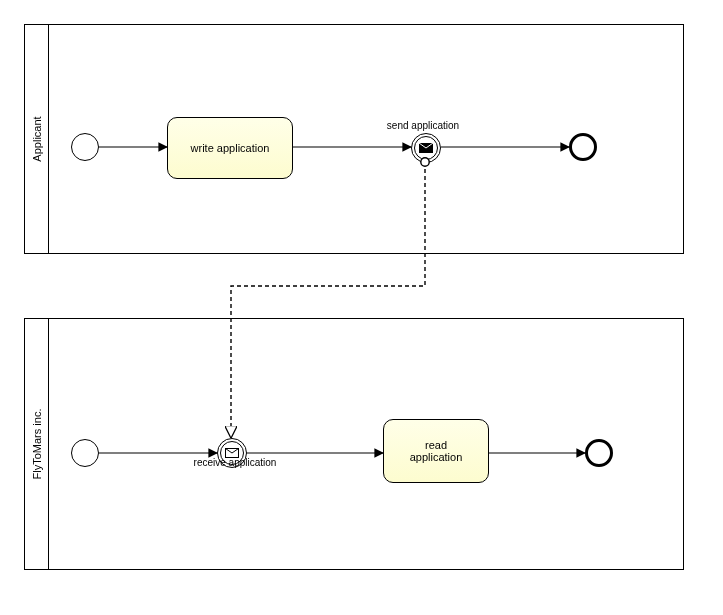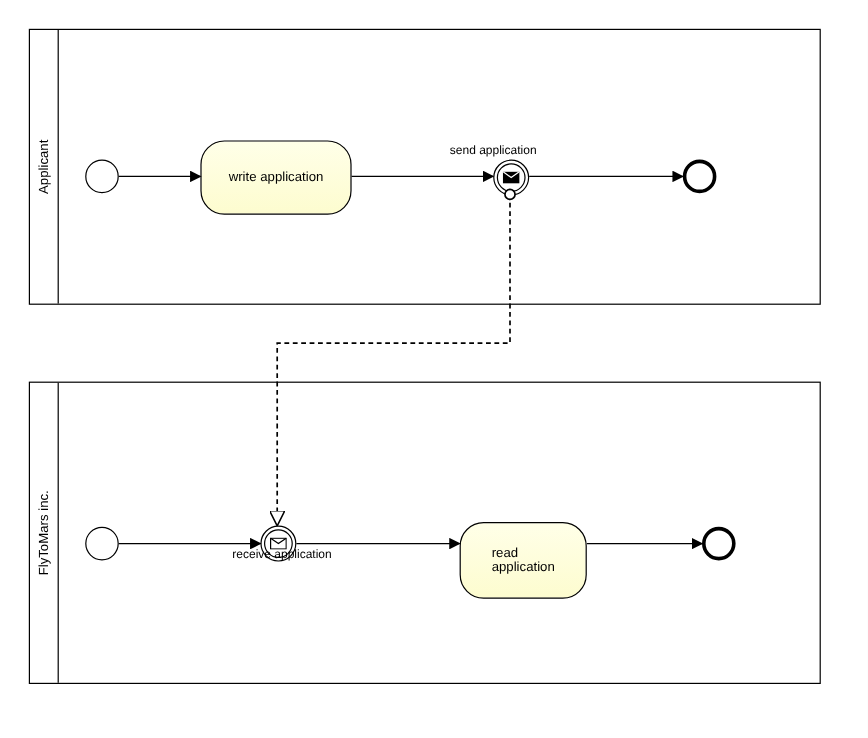--- a/index.html
+++ b/index.html
@@ -53,25 +53,26 @@
     height: 28px;
     border-radius: 50%;
     background: #fff;
     box-sizing: border-box;
   }
   .start-event { border: 1.5px solid #000; }
   .end-event { border: 3px solid #000; }
   .task {
     position: absolute;
     border: 1px solid #000;
-    border-radius: 20px;
+    border-radius: 10px;
     background: linear-gradient(to bottom, #ffffe8, #fdfccf);
     display: flex;
     align-items: center;
     justify-content: center;
+    text-align: center;
     padding: 18px;
     box-sizing: border-box;
     font-size: 11px;
   }
   .intermediate-event {
     position: absolute;
     width: 30px;
     height: 30px;
     box-sizing: border-box;
   }
@@ -122,21 +123,21 @@
       <span>Applicant</span>
     </div>
     <div class="pool-body">
 
       <div class="start-event" style="left:22px; top:108px;"></div>
 
       <div class="task" style="left:118px; top:92px; width:126px; height:62px;">
         <span>write application</span>
       </div>
 
-      <div class="event-label" style="left:312px; top:95px; width:100px;">send application</div>
+      <div class="event-label" style="left:324px; top:95px; width:100px;">send application</div>
       <div class="intermediate-event throw" style="left:362px; top:108px;">
         <div class="outer"></div>
         <div class="inner"></div>
         <svg class="envelope" viewBox="0 0 14 10">
           <rect class="envelope-fill" x="0" y="0" width="14" height="10"></rect>
           <polyline points="0,0 7,5 14,0" fill="none" stroke="#fff" stroke-width="1"></polyline>
         </svg>
       </div>
 
       <div class="end-event" style="left:520px; top:108px;"></div>
@@ -166,21 +167,21 @@
       <div class="intermediate-event catch" style="left:168px; top:119px;">
         <div class="outer"></div>
         <div class="inner"></div>
         <svg class="envelope" viewBox="0 0 14 10">
           <rect class="envelope-fill" x="0.5" y="0.5" width="13" height="9"></rect>
           <polyline points="0.5,0.5 7,5 13.5,0.5" fill="none" stroke="#000" stroke-width="1"></polyline>
         </svg>
       </div>
       <div class="event-label" style="left:136px; top:138px; width:100px;">receive application</div>
 
-      <div class="task" style="left:334px; top:116px; width:106px; height:64px; white-space:pre-line;">
+      <div class="task" style="left:334px; top:100px; width:106px; height:64px; white-space:pre-line;">
         <span>read
 application</span>
       </div>
 
       <div class="end-event" style="left:536px; top:120px;"></div>
 
       <svg class="flow-layer">
         <defs>
           <marker id="arrow2" viewBox="0 0 10 10" refX="9" refY="5" markerWidth="8" markerHeight="8" orient="auto-start-reverse">
             <path d="M 0 0 L 10 5 L 0 10 z" fill="#000"></path>

